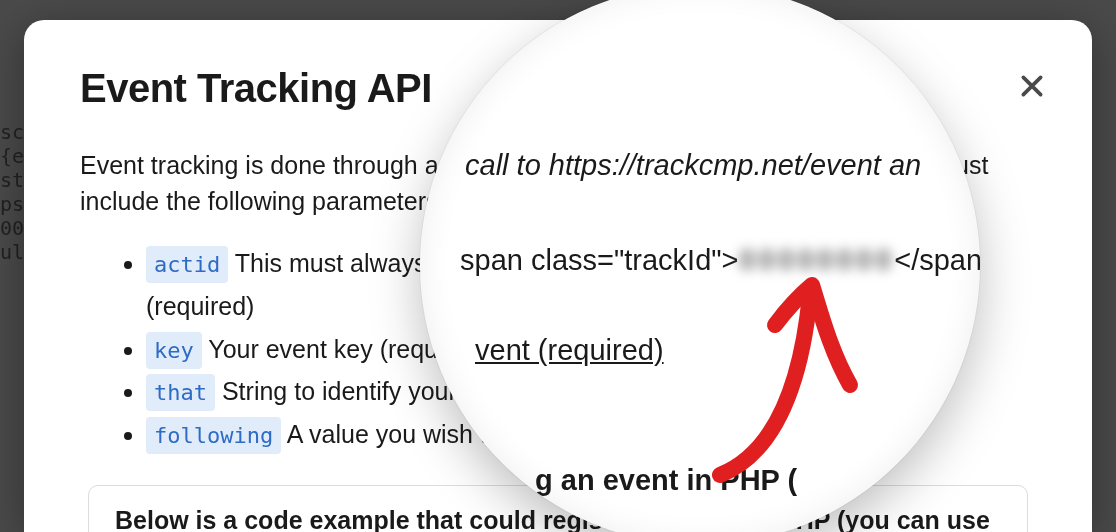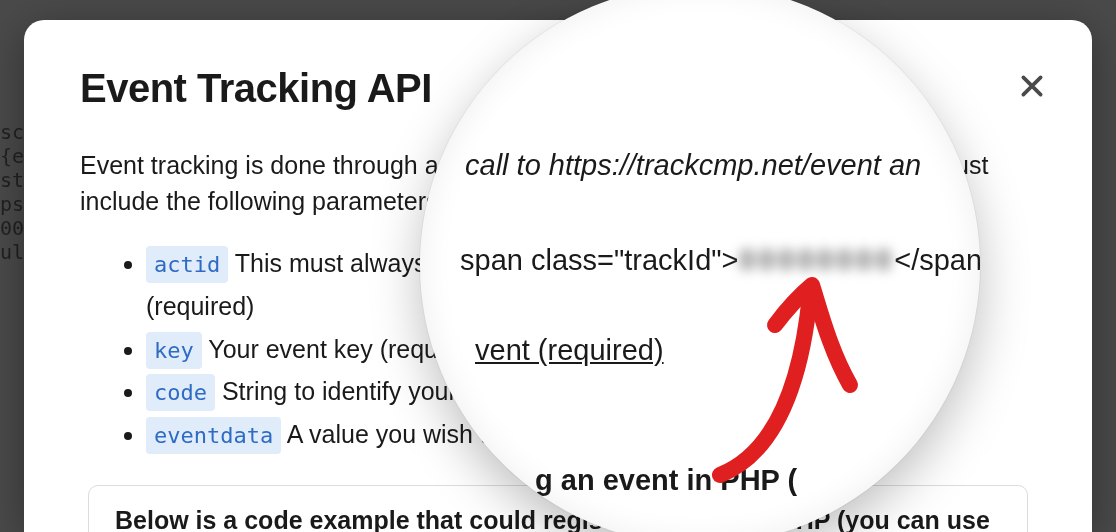--- a/index.html
+++ b/index.html
@@ -139,25 +139,25 @@
   <ul class="params">
     <li>
       <span class="code-chip">actid</span>
       <span>This must always be &lt; span class="trackId"&gt;</span><span class="blur-val">00000000</span><span>&lt;/span&gt; (required)</span>
     </li>
     <li>
       <span class="code-chip">key</span>
       <span>Your event key (required)</span>
     </li>
     <li>
-      <span class="code-chip">code</span>
+      <span class="code-chip">that</span>
       <span>String to identify your event (required)</span>
     </li>
     <li>
-      <span class="code-chip">eventdata</span>
+      <span class="code-chip">following</span>
       <span>A value you wish to store for the event.</span>
     </li>
   </ul>
 
   <div class="example-box">
     <p class="lead">Below is a code example that could register an event in PHP (you can use any programming language to register events)</p>
   </div>
 </div>
 
 <div class="lens">

